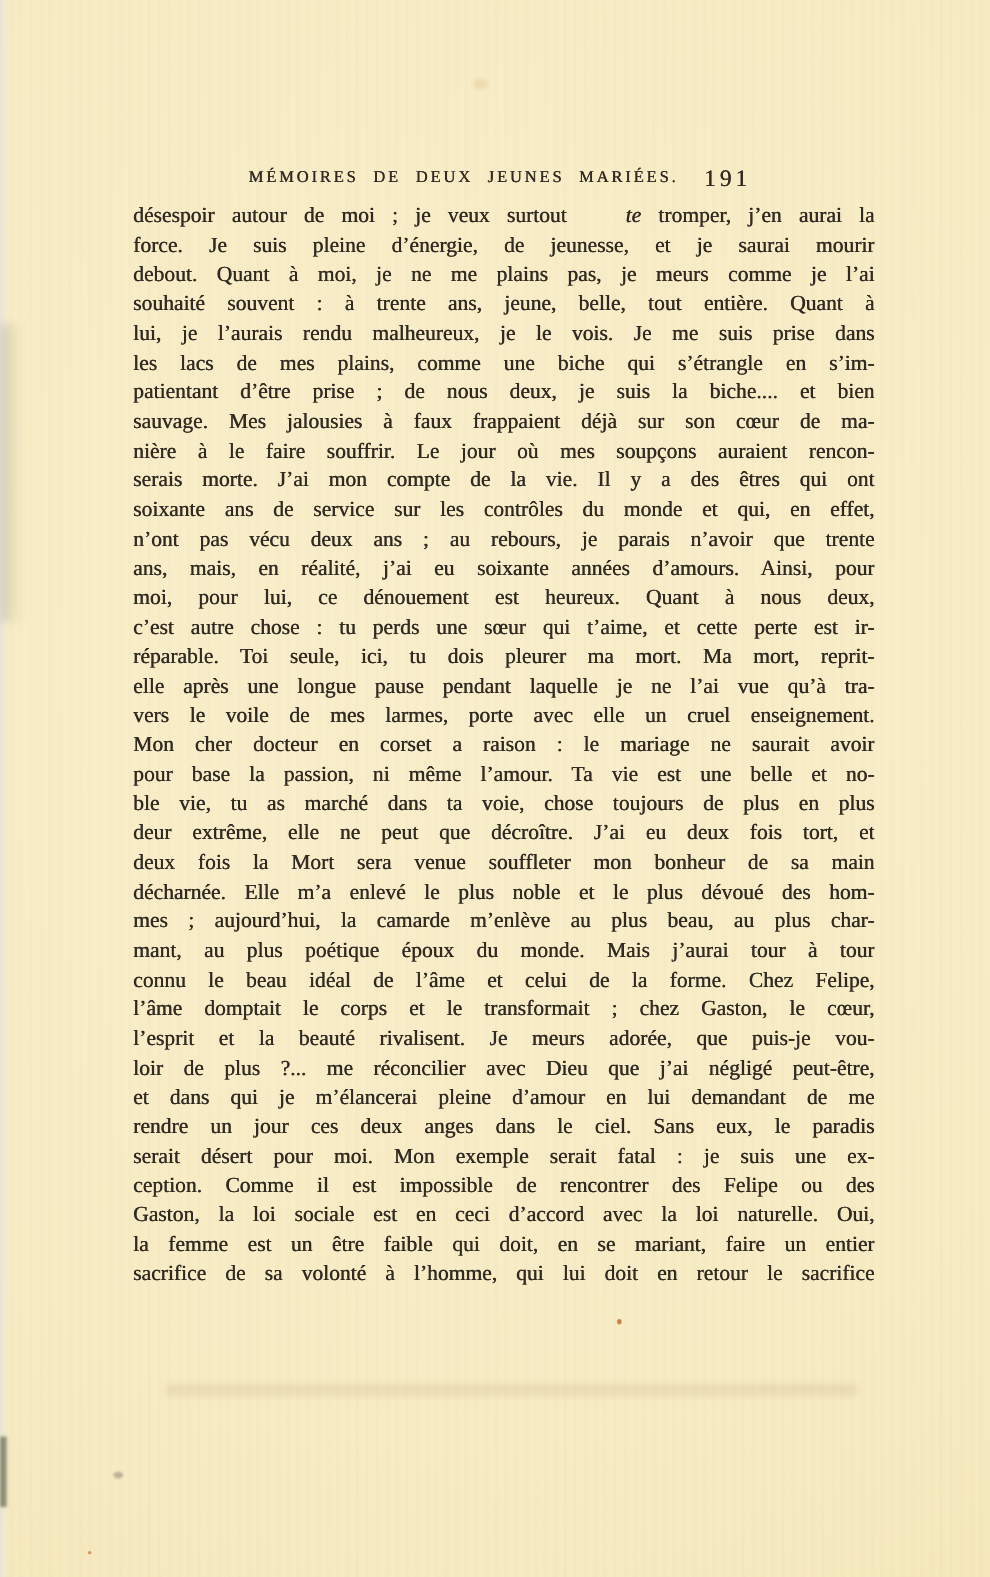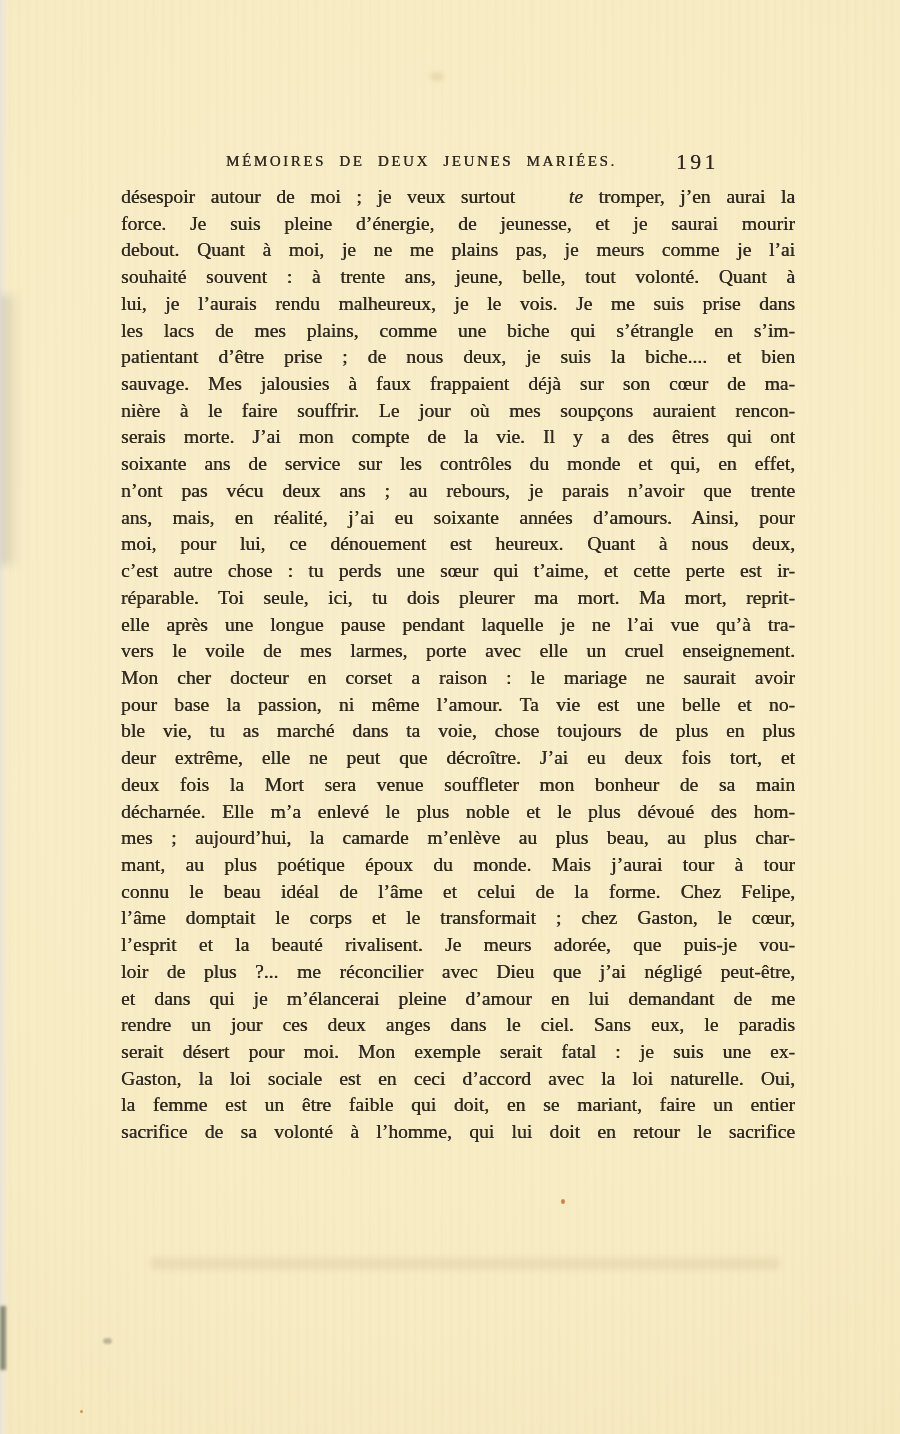--- a/index.html
+++ b/index.html
@@ -63,21 +63,21 @@
     color:var(--ink);
   }
   .head-title{
     position:absolute;left:226px;top:3px;
     font-weight:normal;font-size:15px;
     letter-spacing:2.6px;word-spacing:7px;
     text-shadow:0.3px 0 0 currentColor;
     white-space:nowrap;
   }
   .head-page-number{
-    position:absolute;left:676px;top:0;
+    position:absolute;left:640px;top:0;
     font-size:21.5px;letter-spacing:3.5px;
     text-shadow:0.3px 0 0 currentColor;
   }
 
   .text-block{
     position:absolute;left:121px;top:184px;width:674px;
     color:var(--ink);
   }
   .text-line{
     font-size:19.6px;
@@ -110,21 +110,21 @@
   <div class="running-head">
     <span class="head-title">MÉMOIRES DE DEUX JEUNES MARIÉES.</span>
     <span class="head-page-number">191</span>
   </div>
 
   <div class="text-block">
 
   <div class="text-line">désespoir autour de moi ; je veux surtout <em>te</em> tromper, j’en aurai la</div>
       <div class="text-line">force. Je suis pleine d’énergie, de jeunesse, et je saurai mourir</div>
       <div class="text-line">debout. Quant à moi, je ne me plains pas, je meurs comme je l’ai</div>
-      <div class="text-line">souhaité souvent : à trente ans, jeune, belle, tout volonté. Quant à</div>
+      <div class="text-line">souhaité souvent : à trente ans, jeune, belle, tout entière. Quant à</div>
       <div class="text-line">lui, je l’aurais rendu malheureux, je le vois. Je me suis prise dans</div>
       <div class="text-line">les lacs de mes plains, comme une biche qui s’étrangle en s’im-</div>
       <div class="text-line">patientant d’être prise ; de nous deux, je suis la biche.... et bien</div>
       <div class="text-line">sauvage. Mes jalousies à faux frappaient déjà sur son cœur de ma-</div>
       <div class="text-line">nière à le faire souffrir. Le jour où mes soupçons auraient rencon-</div>
       <div class="text-line">serais morte. J’ai mon compte de la vie. Il y a des êtres qui ont</div>
       <div class="text-line">soixante ans de service sur les contrôles du monde et qui, en effet,</div>
       <div class="text-line">n’ont pas vécu deux ans ; au rebours, je parais n’avoir que trente</div>
       <div class="text-line">ans, mais, en réalité, j’ai eu soixante années d’amours. Ainsi, pour</div>
       <div class="text-line">moi, pour lui, ce dénouement est heureux. Quant à nous deux,</div>
@@ -140,18 +140,19 @@
       <div class="text-line">décharnée. Elle m’a enlevé le plus noble et le plus dévoué des hom-</div>
       <div class="text-line">mes ; aujourd’hui, la camarde m’enlève au plus beau, au plus char-</div>
       <div class="text-line">mant, au plus poétique époux du monde. Mais j’aurai tour à tour</div>
       <div class="text-line">connu le beau idéal de l’âme et celui de la forme. Chez Felipe,</div>
       <div class="text-line">l’âme domptait le corps et le transformait ; chez Gaston, le cœur,</div>
       <div class="text-line">l’esprit et la beauté rivalisent. Je meurs adorée, que puis-je vou-</div>
       <div class="text-line">loir de plus ?... me réconcilier avec Dieu que j’ai négligé peut-être,</div>
       <div class="text-line">et dans qui je m’élancerai pleine d’amour en lui demandant de me</div>
       <div class="text-line">rendre un jour ces deux anges dans le ciel. Sans eux, le paradis</div>
       <div class="text-line">serait désert pour moi. Mon exemple serait fatal : je suis une ex-</div>
+      <div class="text-line">ception. Comme il est impossible de rencontrer des Felipe ou des</div>
       <div class="text-line">Gaston, la loi sociale est en ceci d’accord avec la loi naturelle. Oui,</div>
       <div class="text-line">la femme est un être faible qui doit, en se mariant, faire un entier</div>
       <div class="text-line">sacrifice de sa volonté à l’homme, qui lui doit en retour le sacrifice</div>
     </div>
 
 </div>
 
 </body></html>

